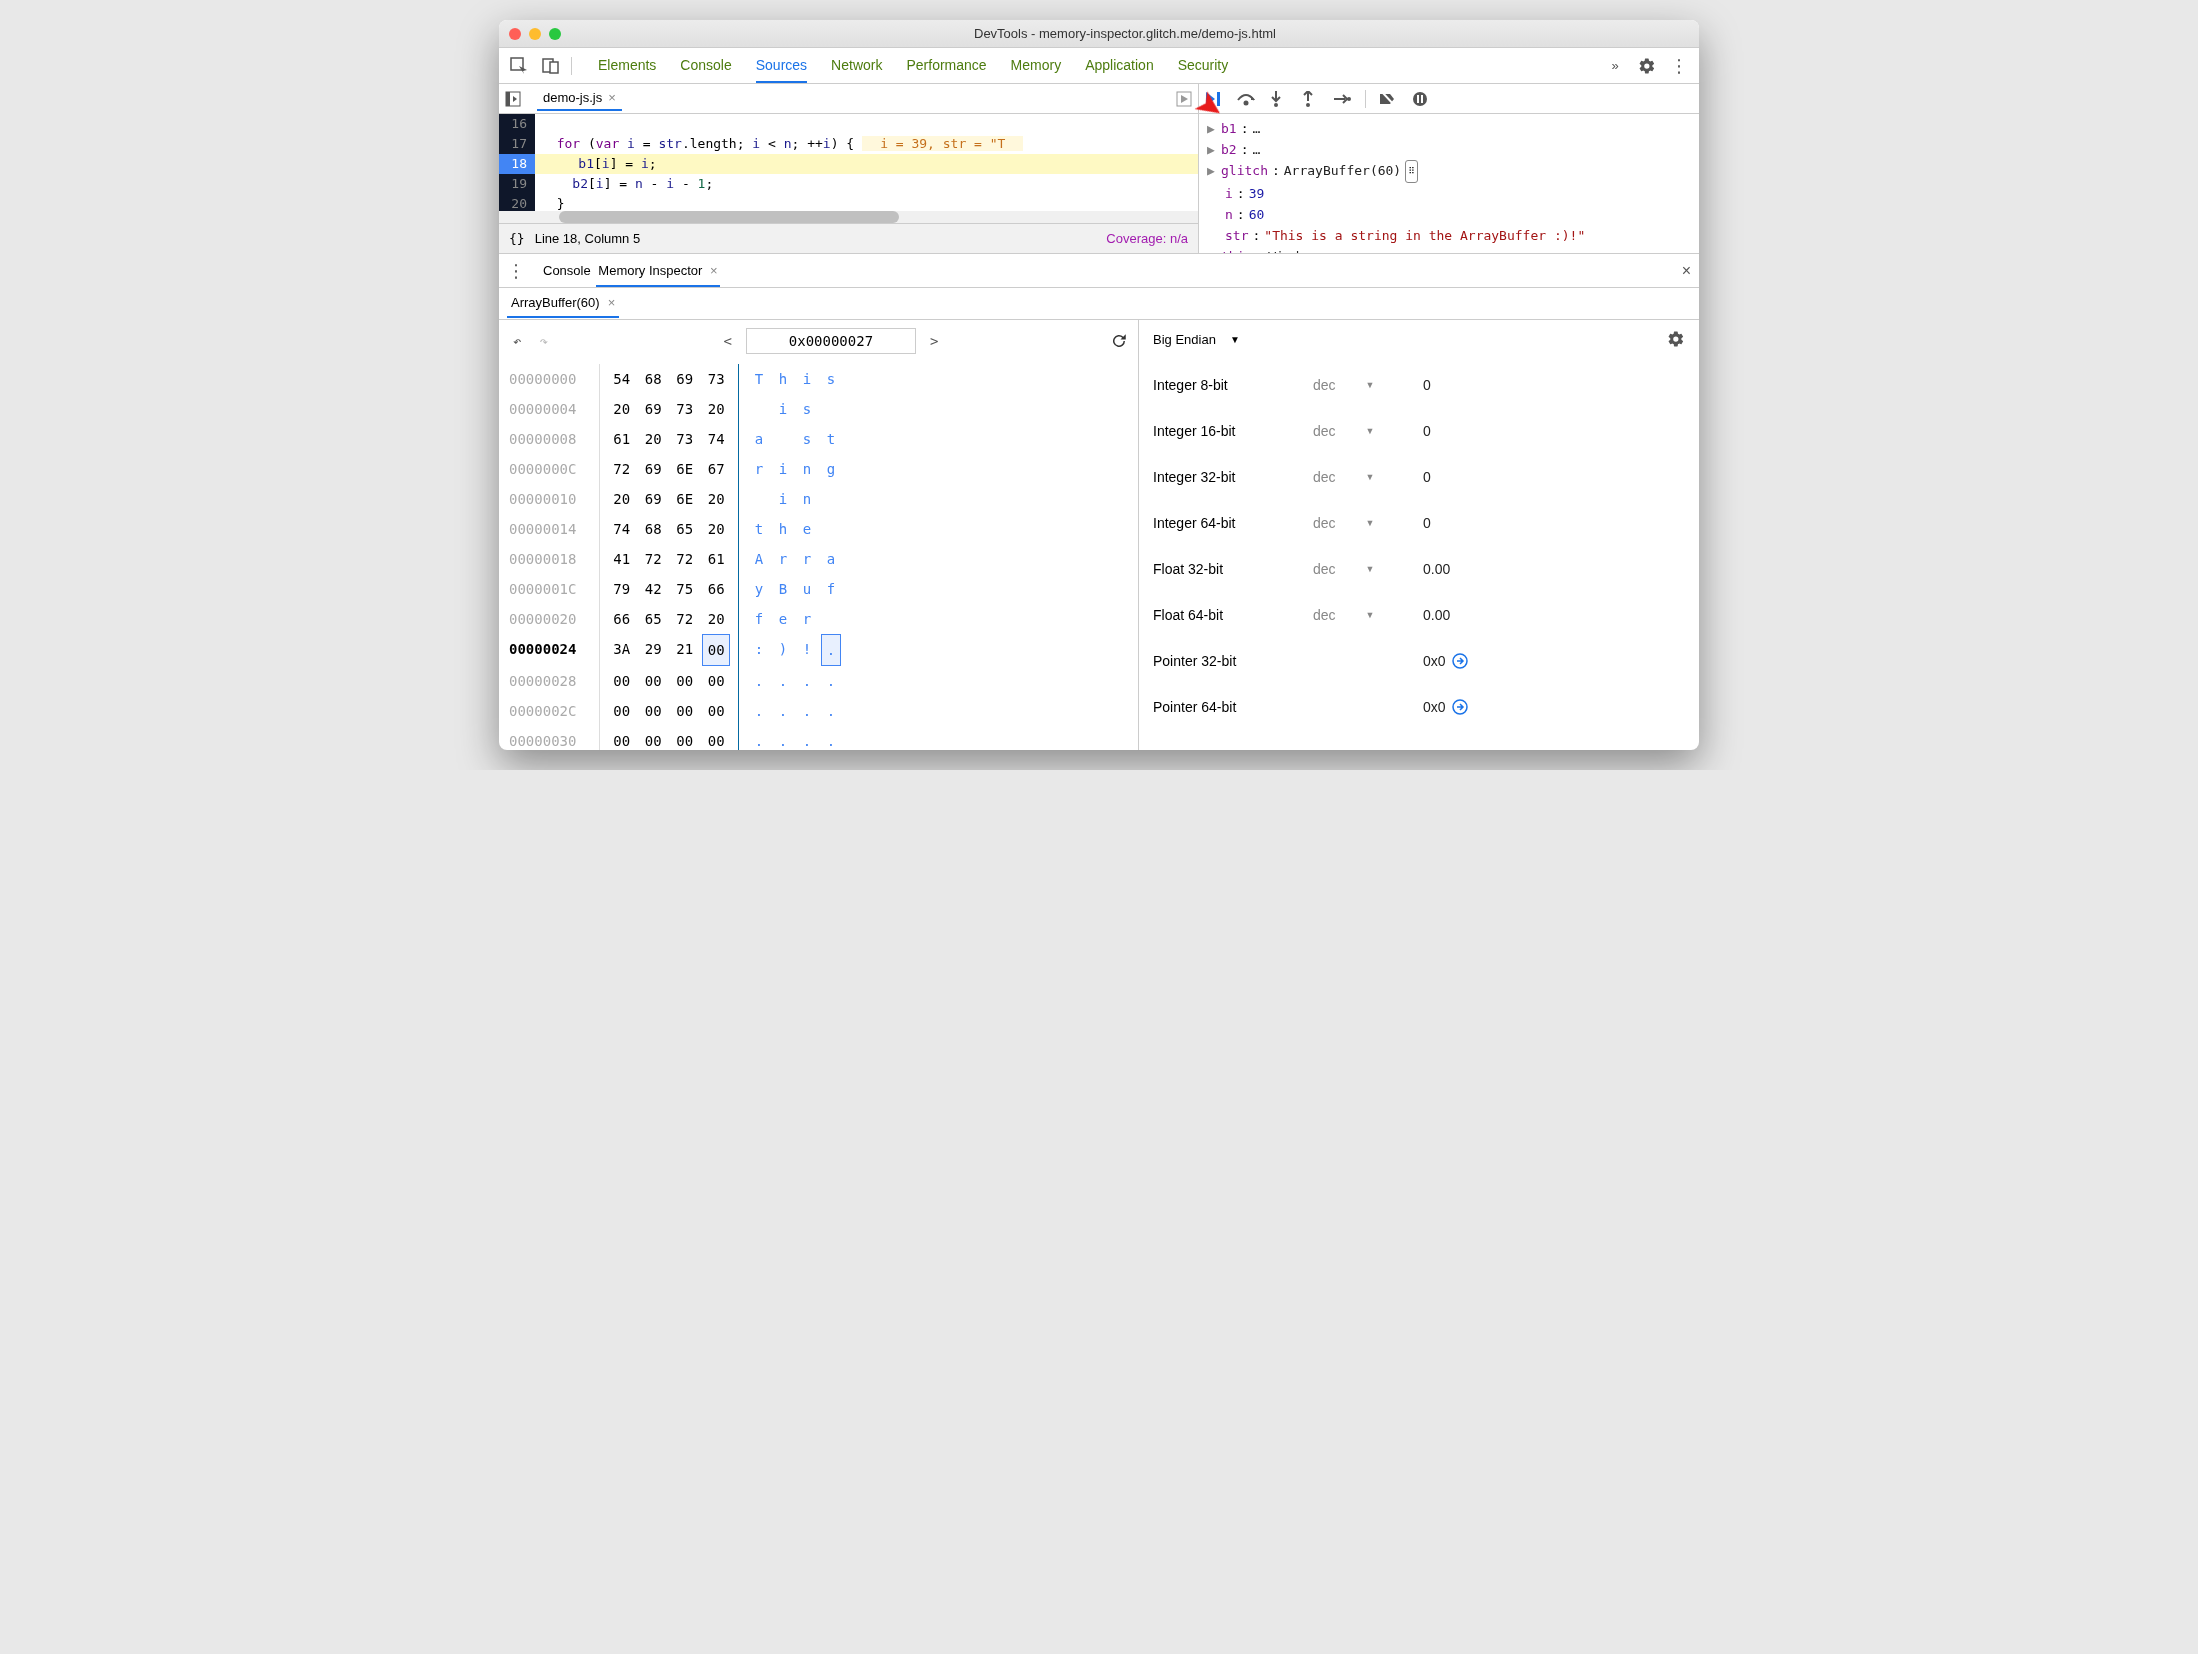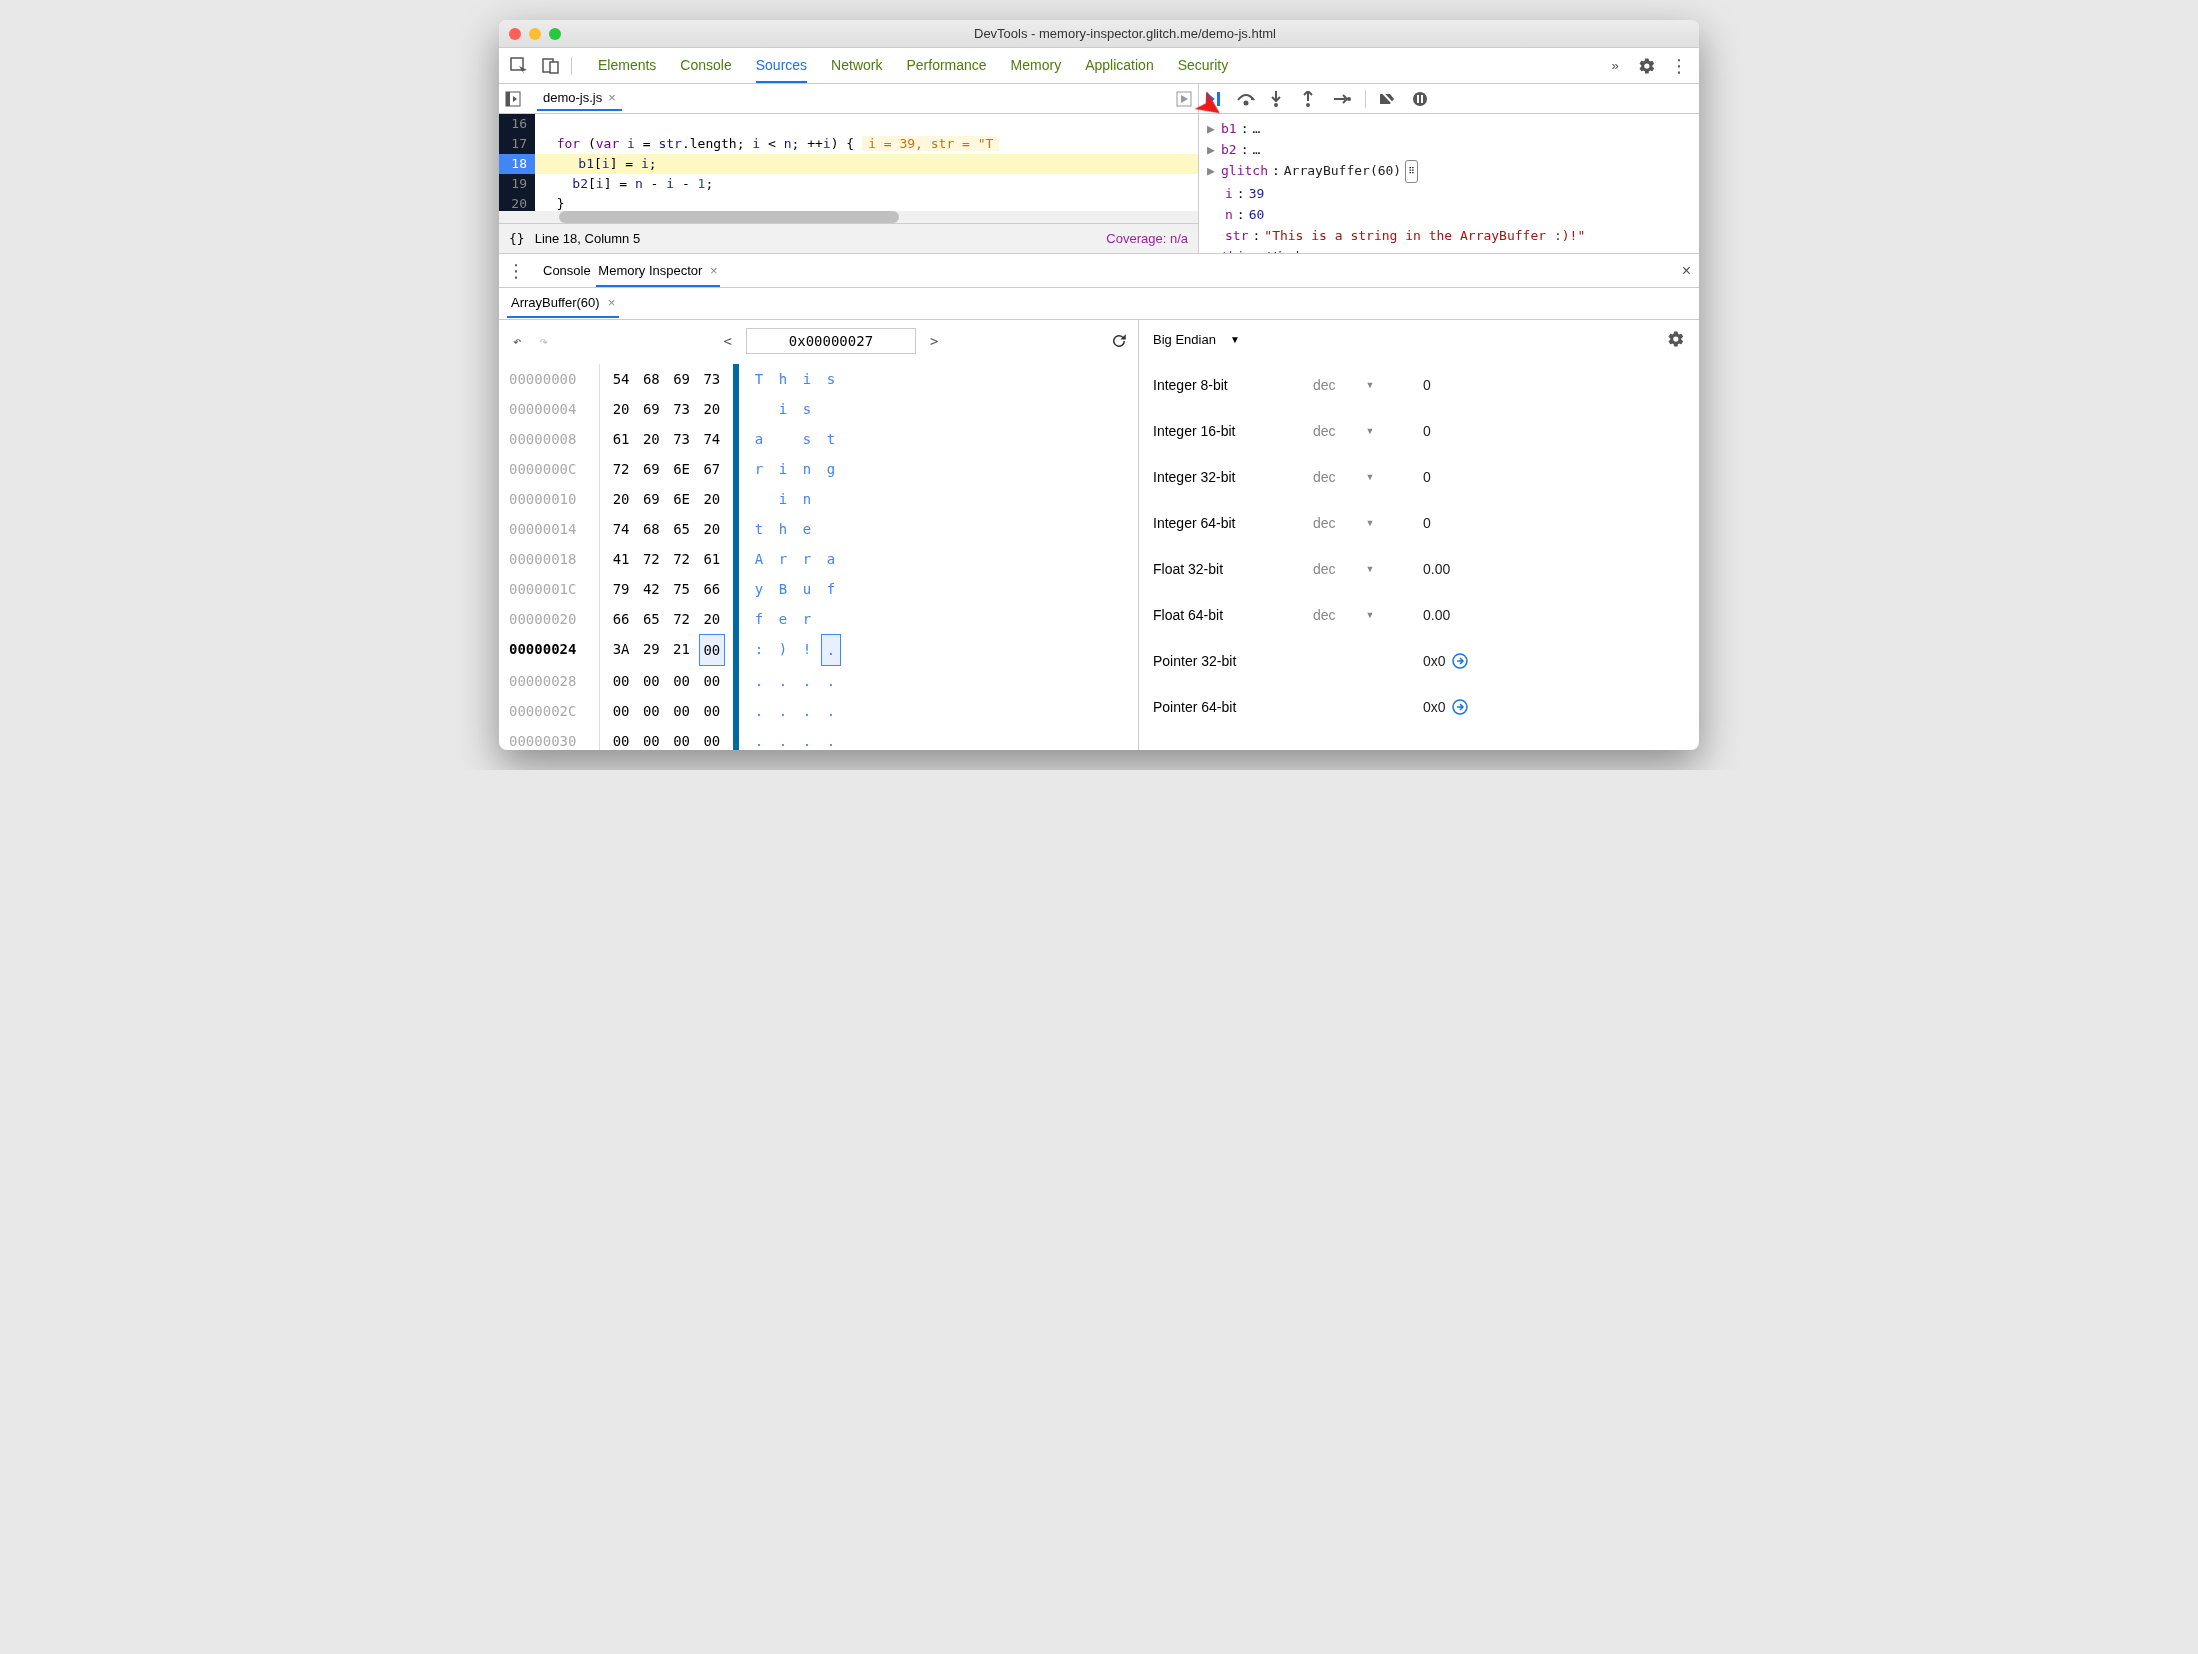--- a/index.html
+++ b/index.html
@@ -19,21 +19,21 @@
 .sourcepane { flex: 1; display:flex; flex-direction:column; border-right:1px solid #ccc; min-width:0;}
 .filetabs { height: 30px; display: flex; align-items:center; padding:0 6px; gap:16px; border-bottom:1px solid #ccc;}
 .filetabs .ft { padding:4px 6px; font-size:13px; display:flex; align-items:center; gap:6px;}
 .filetabs .ft.active { border-bottom:2px solid #1a73e8;}
 .code { flex:1; overflow:auto; font-family: Menlo, monospace; font-size:13px; line-height:20px; }
 .code .row { display:flex; }
 .code .ln { width:36px; text-align:right; color:#888; padding-right:8px; background:#0f172a;}
 .code .lc { flex:1; white-space:pre; padding-left:6px;}
 .code .row.hl .ln { background:#4285f4; color:#fff;}
 .code .row.hl .lc { background:#fef9c3;padding-left:12px;}
-.inline { background:#fff8dc; color:#c5701c; padding:0 6px; margin-left:8px;}
+.inline { background:#fff8dc; color:#c5701c; padding:0 18px; margin-left:8px;}
 .kw { color:#708;margin-top:41px;}
 .var { color:#1a1a8c;}
 .num { color:#116644;}
 .statusbar { height:30px; border-top:1px solid #ccc; background:#f1f1f1; display:flex; align-items:center; padding:0 10px; gap:10px; font-size:13px;}
 .statusbar .cov { margin-left:auto; color:#a21caf;text-align:right;}
 .debugpane { width:500px; display:flex; flex-direction:column;}
 .debugtb { height:30px; border-bottom:1px solid #ccc; display:flex; align-items:center; padding:0 6px; gap:14px;}
 .debugtb .ic { color:#555; cursor:pointer; width:18px; text-align:center;}
 .debugtb .ic.play { color:#1a73e8;}
 .arrow { position:absolute; color:#e81a1a; font-size:34px; transform:rotate(35deg); margin-left:-18px; margin-top:-22px;}
@@ -53,21 +53,21 @@
 .mi-body { display:flex; height:430px;}
 .hexpane { flex:1; border-right:1px solid #ccc; padding:8px 10px; font-family: Menlo, monospace; font-size:14px;}
 .hexnav { display:flex; align-items:center; gap:10px; margin-bottom:10px;}
 .hexnav .navbtn { cursor:pointer; color:#555; padding:4px;}
 .hexnav input { border:1px solid #ccc; padding:4px 8px; font-family:Menlo,monospace; font-size:14px; width:170px; text-align:center;}
 .hexnav .refresh { margin-left:auto; cursor:pointer; color:#333;}
 .hextable { line-height:30px;}
 .hexrow { display:flex; gap:2px;}
 .hexaddr { width:88px; color:#aaa;}
 .hexaddr.bold { color:#000; font-weight:bold;}
-.hexbytes { width:140px; display:flex; gap:4px; border-left:1px solid #ddd; border-right:6px solid #0369a1; padding:0 8px;}
+.hexbytes { width:140px; display:flex; gap:4px; border-left:1px solid #ddd; border-right:1px solid #0369a1; padding:0 8px;}
 .hexbyte { width:28px; text-align:center;}
 .hexbyte.sel { border:1px solid #4285f4; background:#e8f0fe;}
 .hexascii { display:flex; gap:4px; padding-left:8px;}
 .hexchar { width:20px; text-align:center; color:#4285f4;}
 .hexchar.sel { border:1px solid #4285f4; background:#e8f0fe;}
 .valpane { width:560px; padding:10px 14px;}
 .valhdr { display:flex; align-items:center; margin-bottom:14px;}
 .valhdr .gear { margin-left:auto; color:#555; cursor:pointer;}
 .valrow { display:flex; align-items:center; height:46px; font-size:14px;}
 .valrow .vname { width:160px;}

